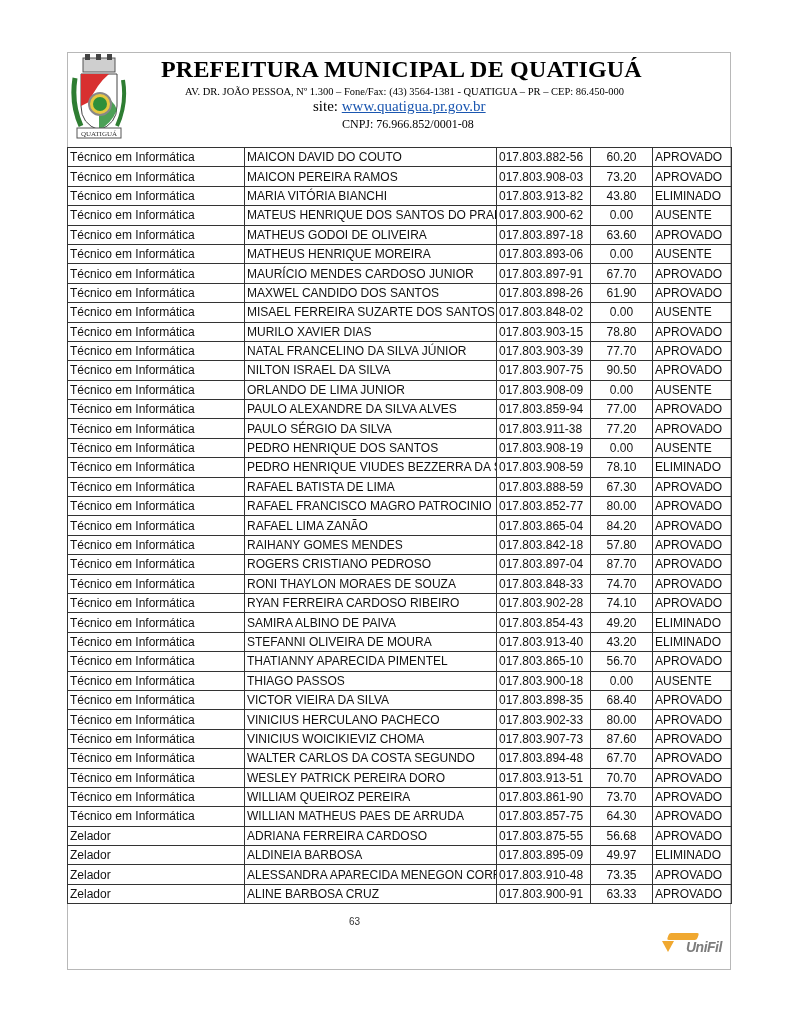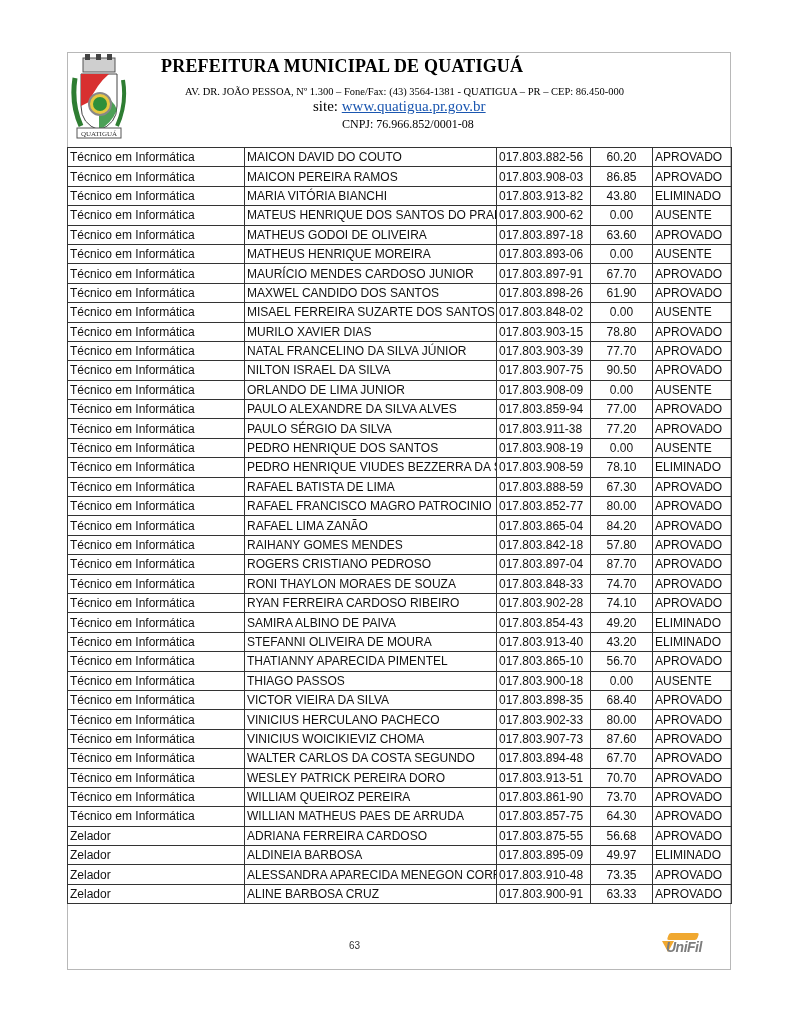--- a/index.html
+++ b/index.html
@@ -1,31 +1,31 @@
 <!DOCTYPE html>
 <html><head>
 <meta charset="utf-8">
 <style>
   html, body { margin:0; padding:0; background:#ffffff; }
   body { width:791px; height:1024px; position:relative; overflow:hidden; font-family:"Liberation Sans", sans-serif; }
   .frame { position:absolute; left:67px; top:52px; width:664px; height:918px; border:1px solid #b8b8b8; box-sizing:border-box; }
   .header { position:absolute; left:67px; top:52px; width:664px; height:95px; }
   .crest { position:absolute; left:2px; top:2px; width:58px; height:88px; }
-  .title { position:absolute; left:94px; top:4px; width:560px; font-family:"Liberation Serif", serif; font-weight:bold; font-size:18px; color:#000; letter-spacing:0.2px; white-space:nowrap; }
+  .title { position:absolute; left:94px; top:4px; width:560px; font-family:"Liberation Serif", serif; font-weight:bold; font-size:24px; color:#000; letter-spacing:0.2px; white-space:nowrap; }
   .address { position:absolute; left:118px; top:34px; font-family:"Liberation Serif", serif; font-size:10.5px; color:#000; white-space:nowrap; }
   .site { position:absolute; left:246px; top:46px; font-family:"Liberation Serif", serif; font-size:15px; color:#000; white-space:nowrap; }
   .site a { color:#1a56b0; text-decoration:underline; }
   .cnpj { position:absolute; left:275px; top:65px; font-family:"Liberation Serif", serif; font-size:12px; color:#000; white-space:nowrap; }
   table.results { position:absolute; left:67px; top:147px; border-collapse:collapse; width:664px; table-layout:fixed; font-family:"Liberation Sans", sans-serif; font-size:12px; color:#111; }
   table.results td { border:1.4px solid #333; height:18.4px; padding:0 2px; white-space:nowrap; overflow:hidden; line-height:18px; }
   td.score { text-align:center;margin-top:11px; }
-  .footer-page { position:absolute; left:349px; top:940px; font-size:10px; color:#333; }
+  .footer-page { position:absolute; left:349px; top:916px; font-size:10px; color:#333; }
   .logo { position:absolute; left:662px; top:933px; width:68px; height:24px; }
   .logo .tag { position:absolute; left:6px; top:0; width:30px; height:7px; background:#f0a830; transform:skewX(-20deg); border-radius:2px; }
-  .logo .brand { position:absolute; left:4px; top:6px; font-size:14px; font-style:italic; font-weight:bold; color:#7d7d7d; letter-spacing:-0.5px; }
+  .logo .brand { position:absolute; left:24px; top:6px; font-size:14px; font-style:italic; font-weight:bold; color:#7d7d7d; letter-spacing:-0.5px; }
   .logo .mark { position:absolute; left:0; top:8px; width:0; height:0; border-left:6px solid transparent; border-right:6px solid transparent; border-top:11px solid #f0a830; }
 </style>
 </head>
 <body>
 
 <div class="frame"></div>
 
 <div class="header">
   <svg class="crest" viewBox="0 0 58 88">
     <rect x="14" y="4" width="32" height="14" fill="#cfcfcf" stroke="#555" stroke-width="1"></rect>
@@ -63,21 +63,21 @@
         <td>Técnico em Informática</td>
         <td>MAICON DAVID DO COUTO</td>
         <td>017.803.882-56</td>
         <td class="score">60.20</td>
         <td>APROVADO</td>
       </tr>
       <tr>
         <td>Técnico em Informática</td>
         <td>MAICON PEREIRA RAMOS</td>
         <td>017.803.908-03</td>
-        <td class="score">86.85</td>
+        <td class="score">73.20</td>
         <td>APROVADO</td>
       </tr>
       <tr>
         <td>Técnico em Informática</td>
         <td>MARIA VITÓRIA BIANCHI</td>
         <td>017.803.913-82</td>
         <td class="score">43.80</td>
         <td>ELIMINADO</td>
       </tr>
       <tr>

